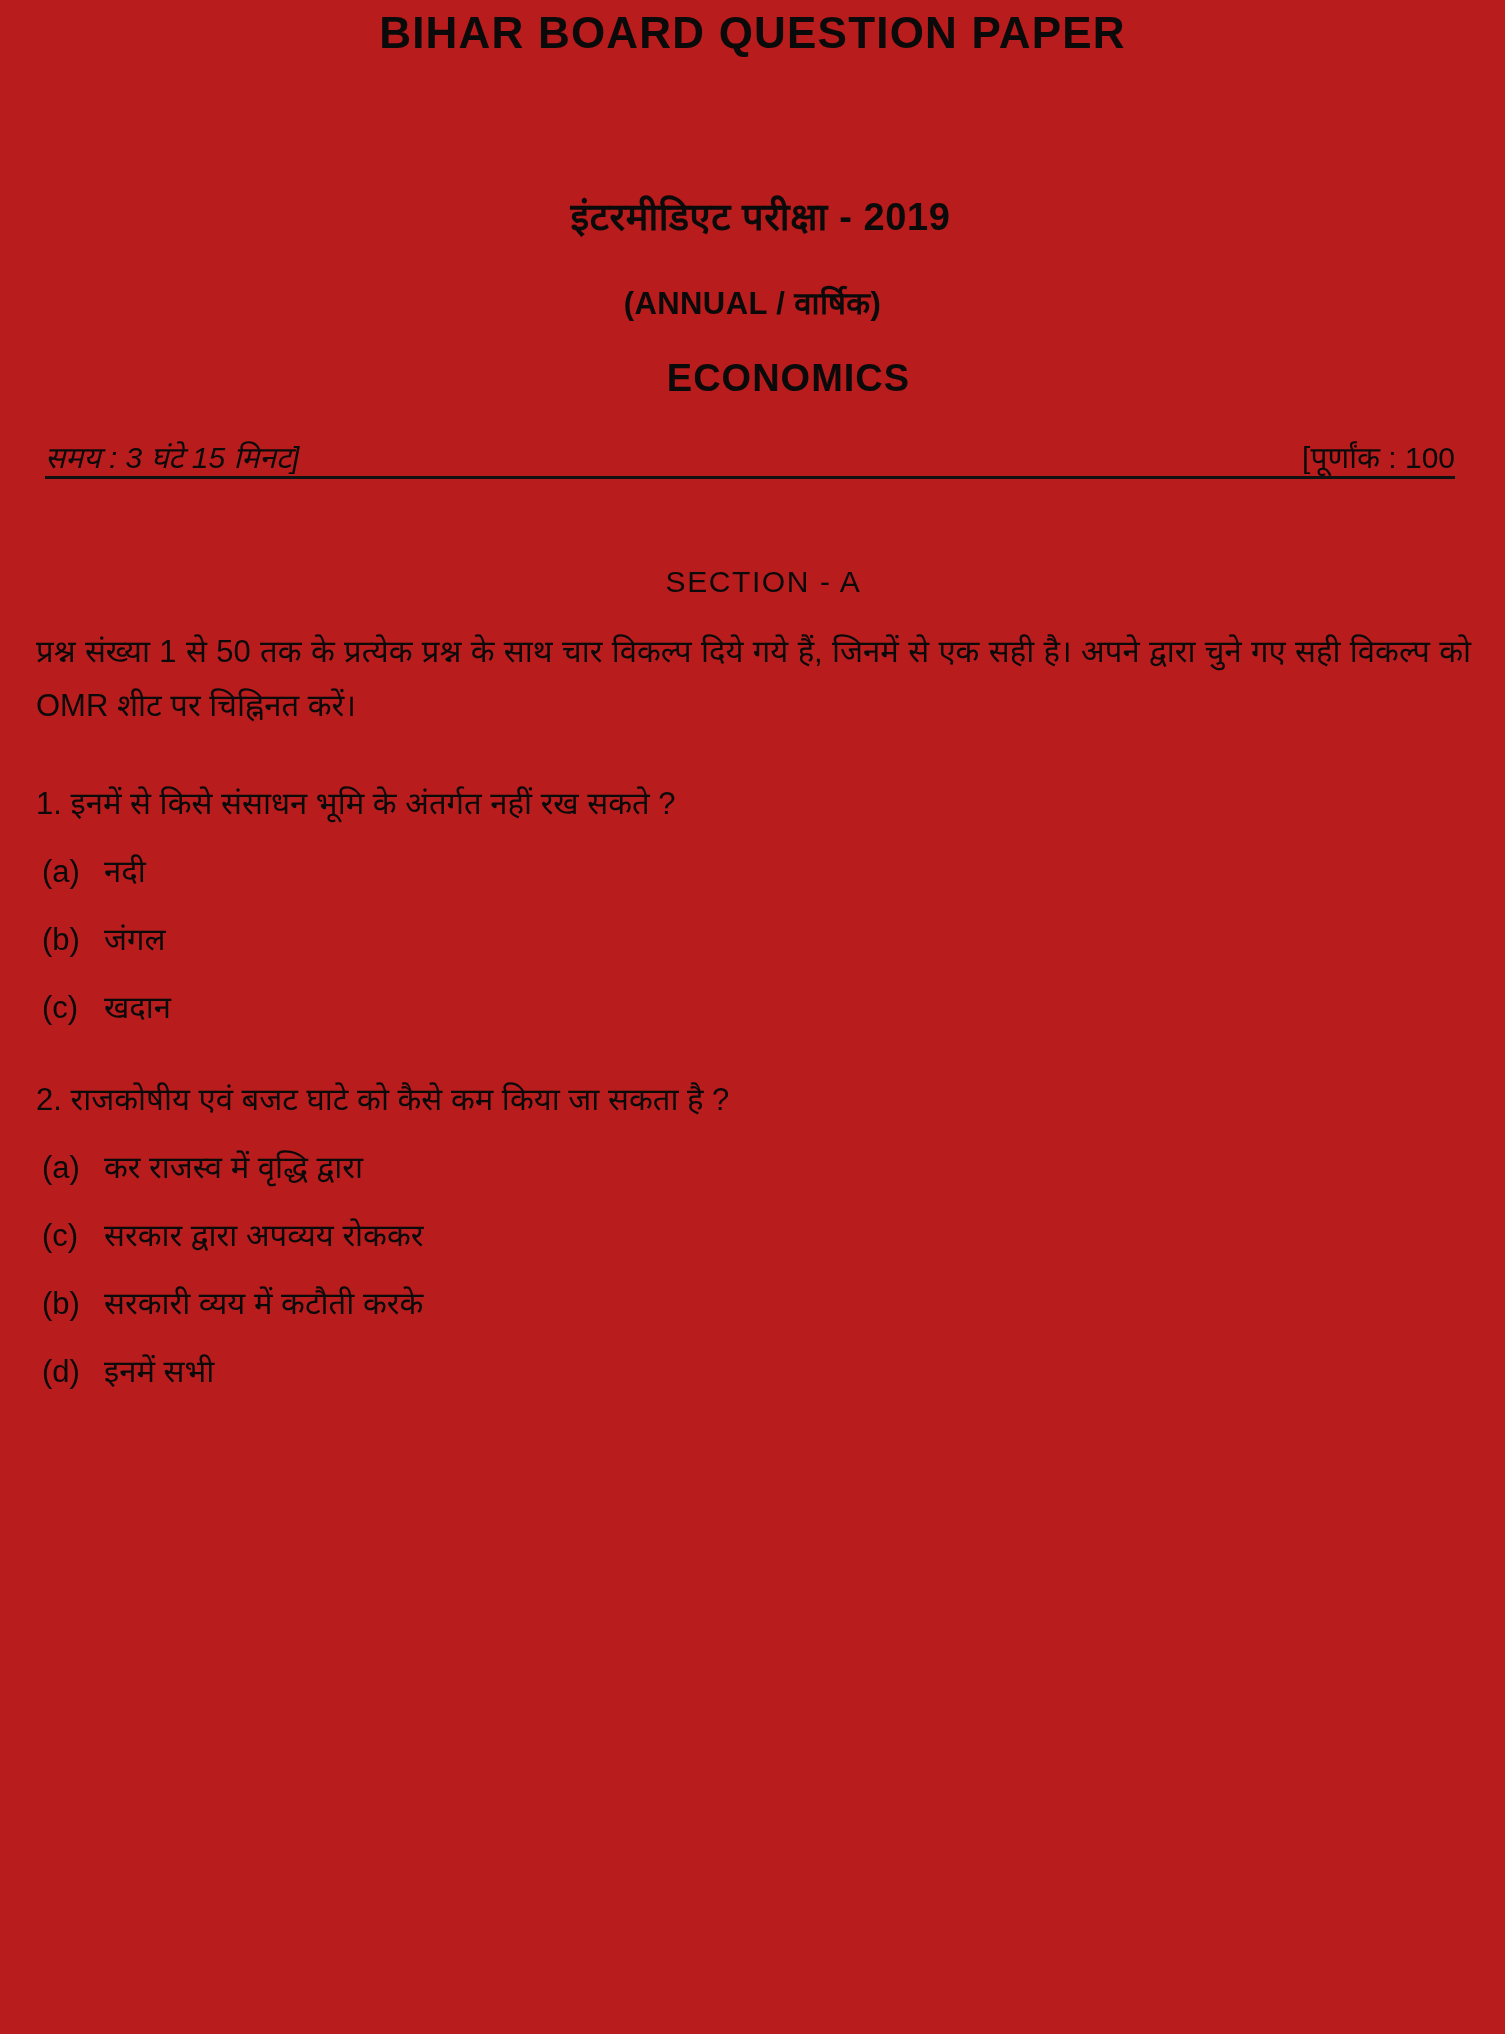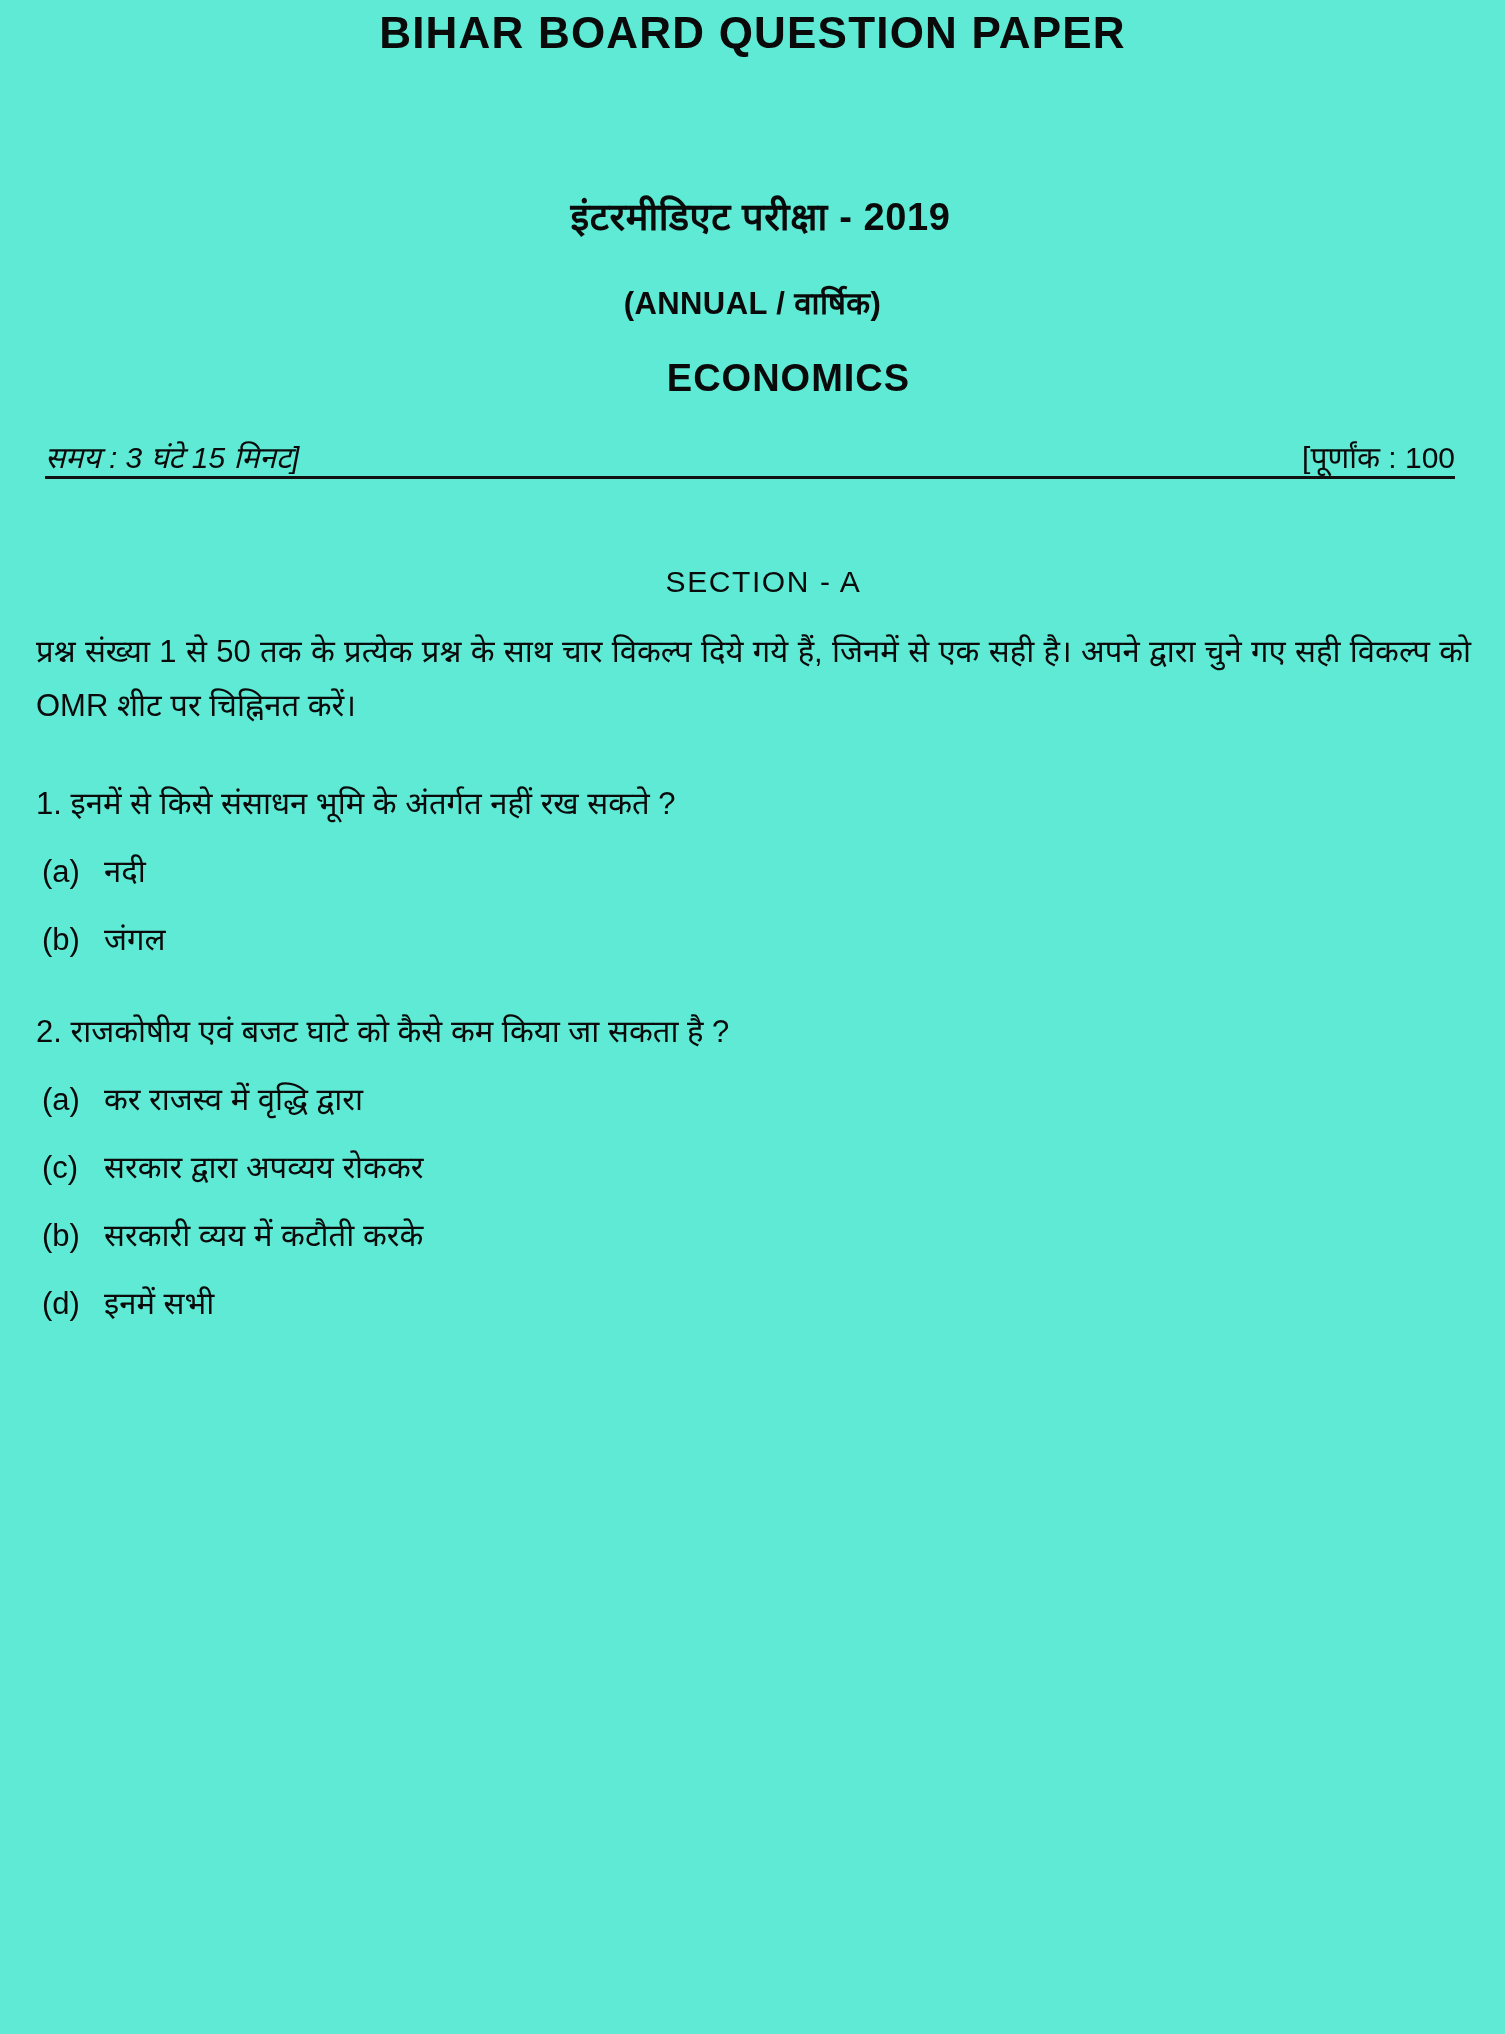--- a/index.html
+++ b/index.html
@@ -7,21 +7,21 @@
     margin: 0;
     padding: 0;
     background: #ffffff;
   }
 
   .page {
     position: relative;
     width: 1505px;
     height: 2034px;
     margin: 0 auto;
-    background: #5eead4;
+    background: #b91c1c;
     color: #0a0a0a;
     font-family: "Liberation Sans", "DejaVu Sans", sans-serif;
     overflow: hidden;
     box-sizing: border-box;
   }
 
   
 
   .hdr-line1 {
     position: absolute;
@@ -210,20 +210,21 @@
 
   <div class="section-heading">SECTION - A</div>
 
   <div class="instructions">प्रश्न संख्या 1 से 50 तक के प्रत्येक प्रश्न के साथ चार विकल्प दिये गये हैं, जिनमें से एक सही है। अपने द्वारा चुने गए सही विकल्प को OMR शीट पर चिह्निनत करें।</div>
 
   <div class="questions" id="questions-container">
       <div class="question-block">
         <div class="question-text">1. इनमें से किसे संसाधन भूमि के अंतर्गत नहीं रख सकते ?</div>
         <div class="option-row"><span class="option-label">(a)</span><span>नदी</span></div>
         <div class="option-row"><span class="option-label">(b)</span><span>जंगल</span></div>
+        <div class="option-row"><span class="option-label">(c)</span><span>खदान</span></div>
       </div>
       <div class="question-block">
         <div class="question-text">2. राजकोषीय एवं बजट घाटे को कैसे कम किया जा सकता है ?</div>
         <div class="option-row"><span class="option-label">(a)</span><span>कर राजस्व में वृद्धि द्वारा</span></div>
         <div class="option-row"><span class="option-label">(c)</span><span>सरकार द्वारा अपव्यय रोककर</span></div>
         <div class="option-row"><span class="option-label">(b)</span><span>सरकारी व्यय में कटौती करके</span></div>
         <div class="option-row"><span class="option-label">(d)</span><span>इनमें सभी</span></div>
       </div>
     </div>
 

